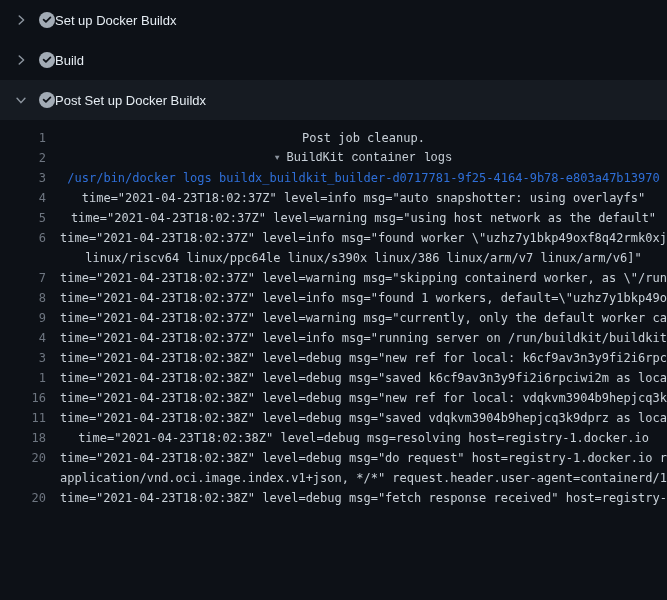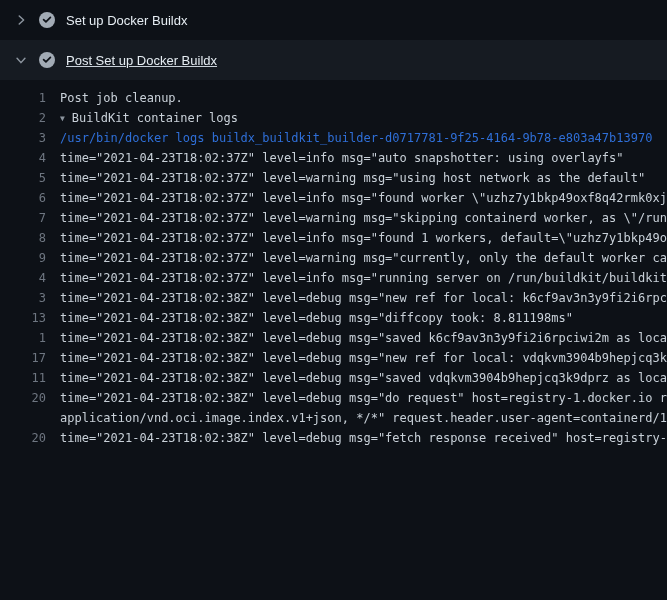--- a/index.html
+++ b/index.html
@@ -9,55 +9,56 @@
   }
   .viewer {
     width:667px; height:600px; overflow:hidden;
     font-family:"Liberation Sans", sans-serif;
     color: var(--log-text, #c9d1d9);
   }
   .step {
     display:flex; align-items:center; height:40px;
     padding-left:13px; cursor:pointer;
   }
-  .step.expanded { background: var(--expanded-header-bg, #161b22); text-decoration: underline; }
+  .step.expanded { background: var(--expanded-header-bg, #161b22); }
   .chev {
     width:16px; height:16px; flex:none;
     display:flex; align-items:center; justify-content:center;
     color: var(--chevron, #8b949e);
   }
   .step.expanded .chev svg { transform: rotate(90deg); }
   .check {
     width:16px; height:16px; flex:none; margin-left:10px;
     display:flex; align-items:center; justify-content:center;
     color: var(--icon-circle, #a2abb5);
   }
   .step-title {
-    margin-left:11px; font-size:13px; font-weight:500;
+    font-size:13px; font-weight:500;
     color: var(--title-text, #e6edf3);
     white-space:nowrap;
   }
   .log {
     padding-top:8px;
     font-family:"DejaVu Sans Mono","Liberation Mono", monospace;
     font-size:12px;
   }
   .row { display:flex; height:20px; line-height:20px; }
   .lnum {
     width:46px; flex:none; text-align:right;
     color: var(--line-number, #6e7681);
     cursor:pointer; user-select:none;
   }
   .ltext {
     flex:1; padding-left:14px;
     white-space:pre; overflow:hidden;
     color: var(--log-text, #c9d1d9);
+    text-align: center;
   }
   .row.command .ltext { color: var(--command-text, #2f6fd8); }
-  .row.group .ltext { cursor:pointer; }
+  .row.group .ltext { cursor:pointer;font-family:Liberation Mono, monospace; }
   .garrow {
     display:inline-block; font-size:8px;
     color: var(--group-arrow, #8b949e);
     margin-right:7px; vertical-align:1px;
   }
 </style>
 </head>
 <body>
 
 <div class="viewer">
@@ -70,20 +71,34 @@
     </span>
     <span class="check">
       <svg width="16" height="16" viewBox="0 0 16 16" aria-hidden="true">
         <circle cx="8" cy="8" r="8" fill="currentColor"></circle>
         <path d="M11.4 5.4 L6.9 9.9 L4.6 7.6" fill="none" stroke="#0d1117" stroke-width="1.7" stroke-linecap="round" stroke-linejoin="round"></path>
       </svg>
     </span>
     <span class="step-title">Set up Docker Buildx</span>
   </div>
 
+  <div class="step">
+    <span class="chev">
+      <svg width="14" height="14" viewBox="0 0 16 16" aria-hidden="true">
+        <path d="M6 3.5 L11 8 L6 12.5" fill="none" stroke="currentColor" stroke-width="1.7" stroke-linecap="round" stroke-linejoin="round"></path>
+      </svg>
+    </span>
+    <span class="check">
+      <svg width="16" height="16" viewBox="0 0 16 16" aria-hidden="true">
+        <circle cx="8" cy="8" r="8" fill="currentColor"></circle>
+        <path d="M11.4 5.4 L6.9 9.9 L4.6 7.6" fill="none" stroke="#0d1117" stroke-width="1.7" stroke-linecap="round" stroke-linejoin="round"></path>
+      </svg>
+    </span>
+    <span class="step-title">Build</span>
+  </div>
 
 
   <div class="step expanded">
     <span class="chev">
       <svg width="14" height="14" viewBox="0 0 16 16" aria-hidden="true">
         <path d="M6 3.5 L11 8 L6 12.5" fill="none" stroke="currentColor" stroke-width="1.7" stroke-linecap="round" stroke-linejoin="round"></path>
       </svg>
     </span>
     <span class="check">
       <svg width="16" height="16" viewBox="0 0 16 16" aria-hidden="true">
@@ -118,20 +133,24 @@
   <div class="row plain">
     <span class="lnum">5</span>
     <span class="ltext">time="2021-04-23T18:02:37Z" level=warning msg="using host network as the default"</span>
   </div>
 
   <div class="row plain">
     <span class="lnum">6</span>
     <span class="ltext">time="2021-04-23T18:02:37Z" level=info msg="found worker \"uzhz7y1bkp49oxf8q42rmk0xjd\", has support for platforms: [linux/amd64 linux/arm64</span>
   </div>
 
+  <div class="row cont">
+    <span class="lnum"></span>
+    <span class="ltext">linux/riscv64 linux/ppc64le linux/s390x linux/386 linux/arm/v7 linux/arm/v6]"</span>
+  </div>
 
   <div class="row plain">
     <span class="lnum">7</span>
     <span class="ltext">time="2021-04-23T18:02:37Z" level=warning msg="skipping containerd worker, as \"/run/containerd/containerd.sock\" does not exist"</span>
   </div>
 
   <div class="row plain">
     <span class="lnum">8</span>
     <span class="ltext">time="2021-04-23T18:02:37Z" level=info msg="found 1 workers, default=\"uzhz7y1bkp49oxf8q42rmk0xjd\""</span>
   </div>
@@ -145,41 +164,41 @@
     <span class="lnum">4</span>
     <span class="ltext">time="2021-04-23T18:02:37Z" level=info msg="running server on /run/buildkit/buildkitd.sock"</span>
   </div>
 
 
   <div class="row plain">
     <span class="lnum">3</span>
     <span class="ltext">time="2021-04-23T18:02:38Z" level=debug msg="new ref for local: k6cf9av3n3y9fi2i6rpciwi2m"</span>
   </div>
 
-  <div class="row plain">
-    <span class="lnum">13</span>
-    <span class="ltext">time="2021-04-23T18:02:38Z" level=debug msg="diffcopy took: 8.811198ms"</span>
-  </div>
 
   <div class="row plain">
     <span class="lnum">1</span>
     <span class="ltext">time="2021-04-23T18:02:38Z" level=debug msg="saved k6cf9av3n3y9fi2i6rpciwi2m as local.sharedKey:context:context"</span>
   </div>
 
   <div class="row plain">
-    <span class="lnum">17</span>
+    <span class="lnum">16</span>
     <span class="ltext">time="2021-04-23T18:02:38Z" level=debug msg="new ref for local: vdqkvm3904b9hepjcq3k9dprz"</span>
   </div>
 
 
   <div class="row plain">
     <span class="lnum">11</span>
     <span class="ltext">time="2021-04-23T18:02:38Z" level=debug msg="saved vdqkvm3904b9hepjcq3k9dprz as local.sharedKey:dockerfile:dockerfile"</span>
   </div>
 
+  <div class="row plain">
+    <span class="lnum">18</span>
+    <span class="ltext">time="2021-04-23T18:02:38Z" level=debug msg=resolving host=registry-1.docker.io</span>
+  </div>
 
   <div class="row plain">
     <span class="lnum">20</span>
     <span class="ltext">time="2021-04-23T18:02:38Z" level=debug msg="do request" host=registry-1.docker.io request.header.accept="application/vnd.docker.distribution.manifest.v2+json,</span>
   </div>
 
   <div class="row cont">
     <span class="lnum"></span>
     <span class="ltext">application/vnd.oci.image.index.v1+json, */*" request.header.user-agent=containerd/1.4.4+unknown request.method=HEAD</span>
   </div>

